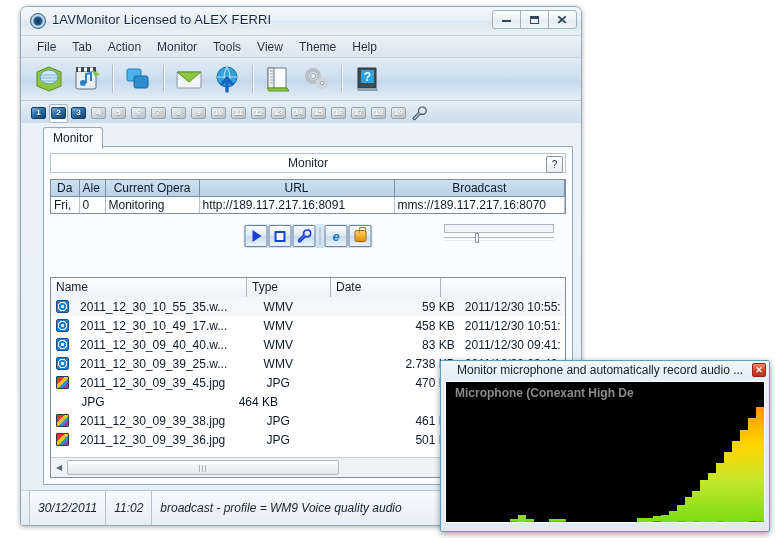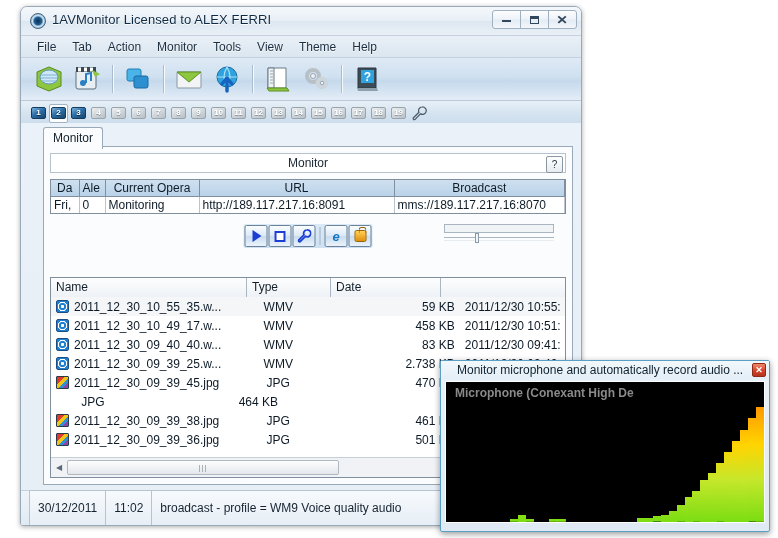--- a/index.html
+++ b/index.html
@@ -179,21 +179,21 @@
   
   .filelist {
     position:absolute; left:6px; right:6px; top:130px; bottom:6px;
     border:1px solid #808f9d; background:#fff; box-sizing:border-box; overflow:hidden;
   }
   .fl-head { display:flex; height:19px; background: linear-gradient(180deg,#fdfdfe 0%, #eef2f6 100%); border-bottom:1px solid #8e9caa;}
   .fl-head .c { border-right:1px solid #aab6c2; padding:2px 5px; font-size:12px; color:#14202b; box-sizing:border-box; overflow:hidden; white-space:nowrap;}
   .fl-body { position:absolute; left:0; right:0; top:19px; bottom:20px; overflow:hidden; }
   .fl-row { display:flex; height:19px; align-items:center; font-size:12px; color:#0d1a26;}
   .fl-row.alt { background:#f4f6f8; }
-  .fl-row .c { padding:0 5px; box-sizing:border-box; white-space:nowrap; overflow:hidden; display:flex; align-items:center;}
+  .fl-row .c { padding:0 5px; box-sizing:border-box; white-space:nowrap; overflow:hidden; display:flex; align-items:center;gap:6px;}
   .c-name { width:196px; }
   .c-type { width:84px; justify-content:center; }
   .c-size { width:148px; justify-content:flex-end; }
   .c-date { width:110px; }
   .ico-wmv {
     width:13px;height:13px;margin-right:5px;flex:none;
     background:radial-gradient(circle at 50% 50%, #ffffff 0 18%, #1f7fd0 19% 46%, #ffffff 47% 58%, #1f7fd0 59% 100%);
     border:1px solid #1a4f86; border-radius:2px; box-sizing:border-box;
   }
   .ico-jpg {
@@ -217,21 +217,21 @@
   
   .statusbar {
     position:absolute; left:0; right:0; bottom:0; height:34px;
     background: linear-gradient(180deg,#eef4fa 0%, #e1eaf3 100%);
     border-top:1px solid #c3d0dd;
     display:flex; align-items:center; padding:0 8px; gap:0;
   }
   .sb-cell {
     height:36px; display:flex; align-items:center; padding:17px 8px;
     border:1px solid #b6c4d2; background:linear-gradient(180deg,#f7fafd,#e6eef6);
-    margin-right:-1px; font-size:12px; color:#16232f; box-sizing:border-box;
+    margin-right:-1px; font-size:12px; color:#16232f; box-sizing:border-box;font-style:italic;
   }
   .sb-cell.grow { flex:1; }
 
   
   .mic-window {
     position:absolute; left:440px; top:360px; width:330px; height:172px;
     background: linear-gradient(180deg,#e9f2f9 0%, #dfeaf4 100%);
     border:1px solid #5a9ec4;
     box-shadow: 0 2px 6px rgba(0,0,0,.4);
     box-sizing:border-box;

